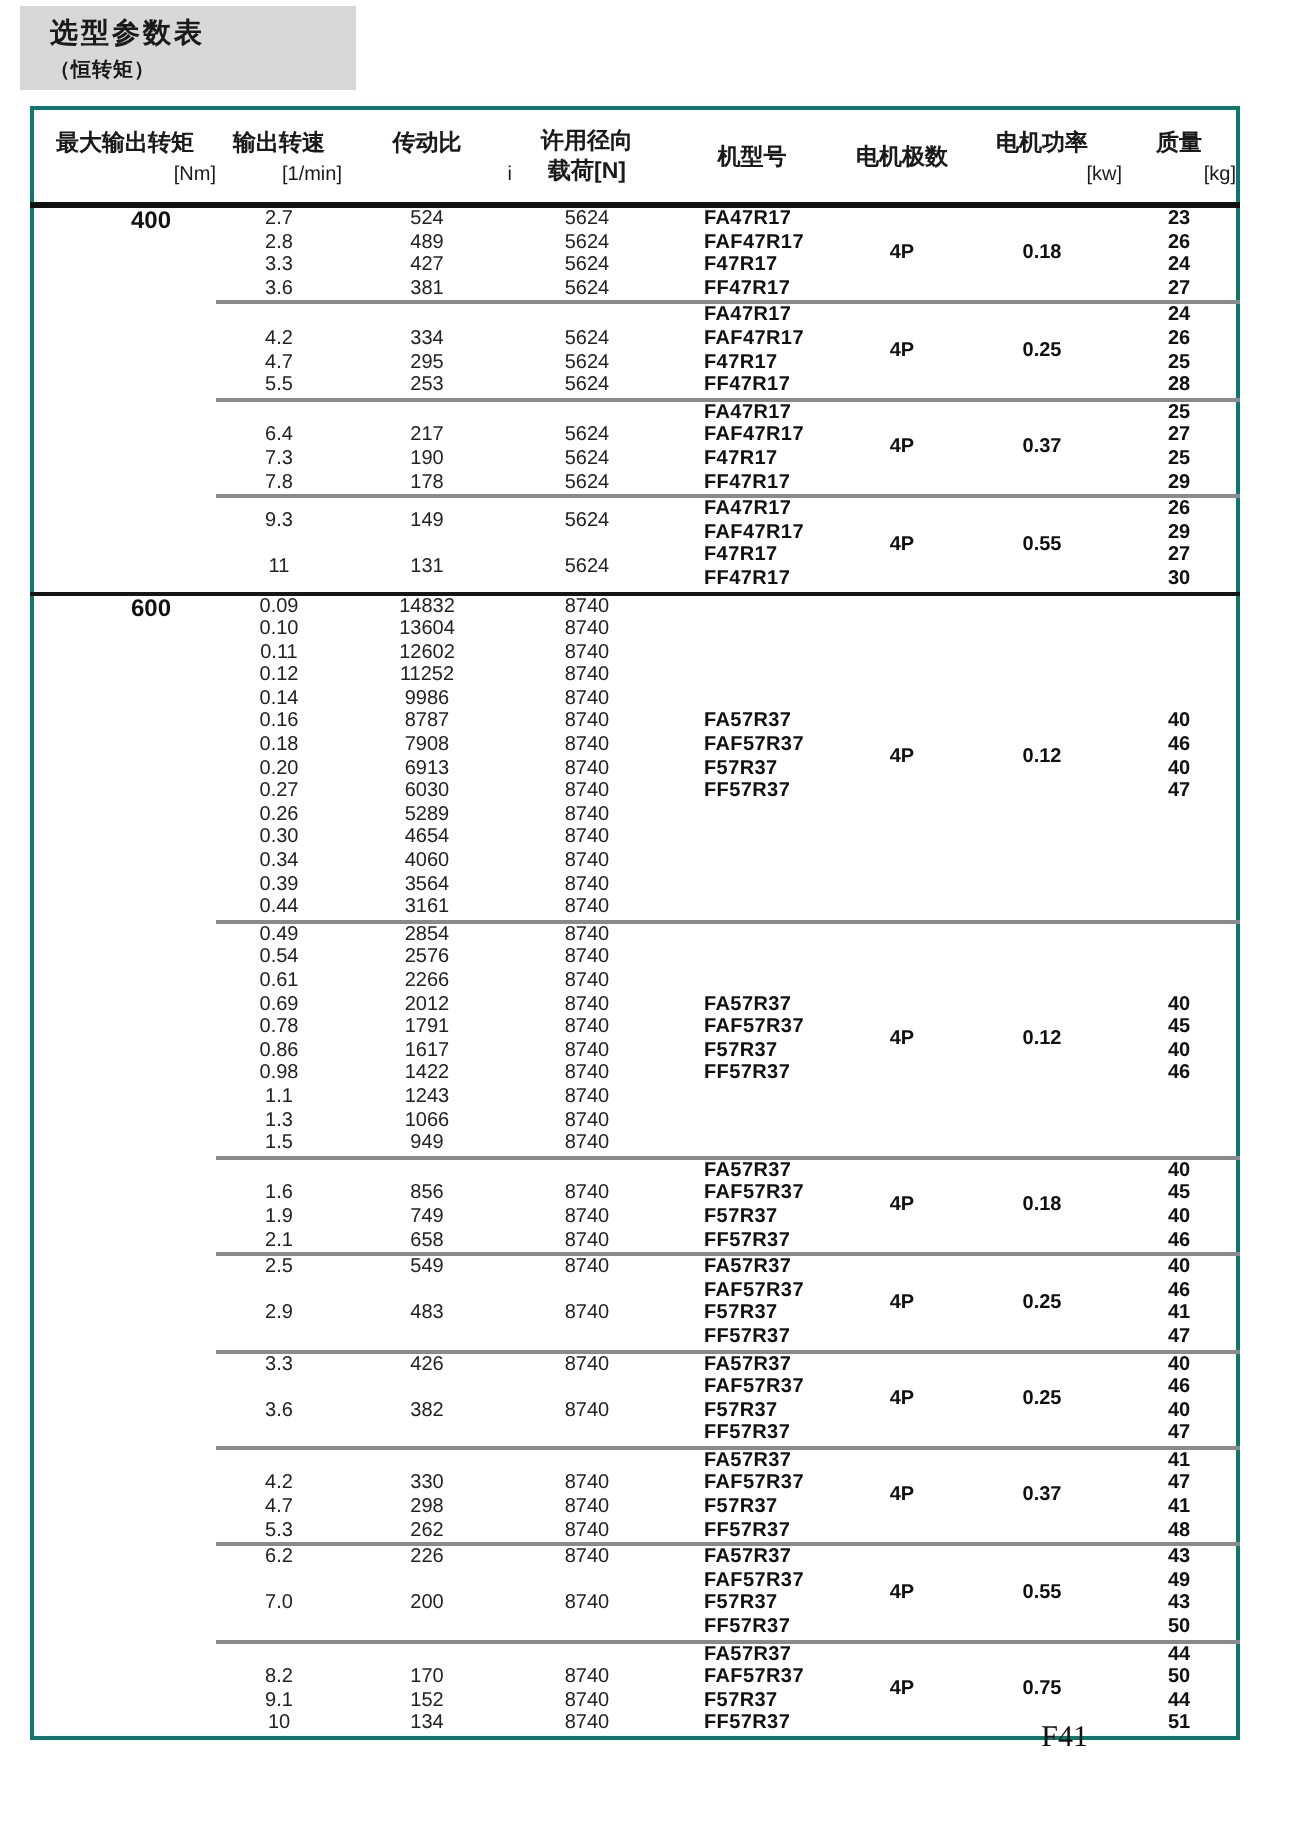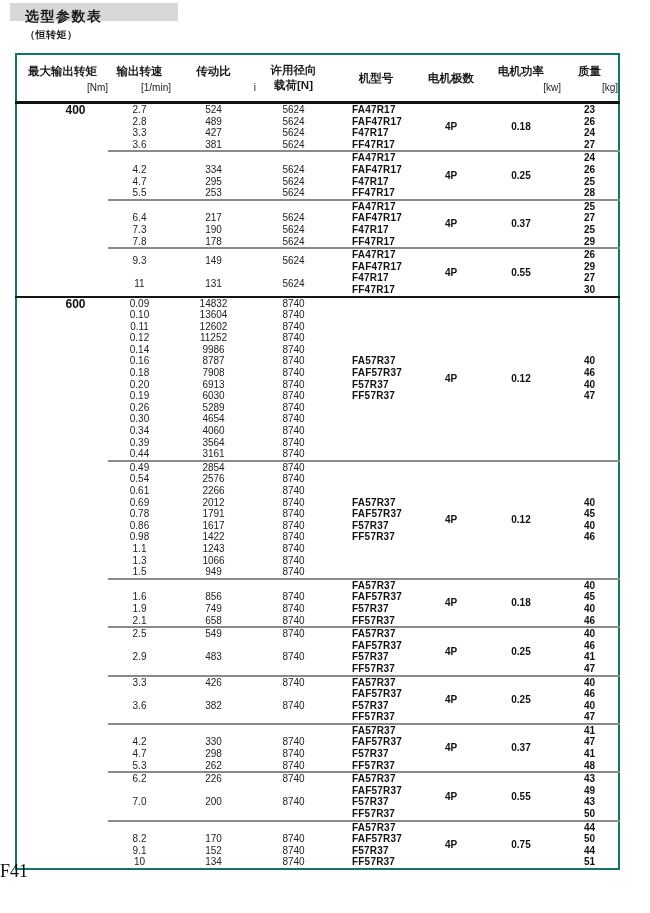--- a/index.html
+++ b/index.html
@@ -6,21 +6,21 @@
   body {
     width: 650px; height: 913px;
     background: #ffffff;
     position: relative;
     font-family: "Liberation Sans", "DejaVu Sans", sans-serif;
     color: #1a1a1a;
     overflow: hidden;
   }
   .title-box {
     position: absolute; left: 10px; top: 3px;
-    width: 168px; height: 18px;
+    width: 168px; height: 42px;
     background: #d8d8d8;
     box-sizing: border-box;
     padding: 5px 0 0 15px;
   }
   .title { font-size: 14px; font-weight: bold; letter-spacing: 1.5px; }
   .subtitle { font-size: 10px; font-weight: bold; margin-top: 2px; letter-spacing: 0.5px; }
 
   table.param-table {
     position: absolute; left: 15px; top: 53px;
     width: 603px;
@@ -60,23 +60,23 @@
     font-weight: bold;
     color: #111;
     letter-spacing: 0.2px;
   }
   td.cell-poles, td.cell-power, td.cell-mass { font-weight: bold; color: #111; }
   tr.group-start td { border-top: 2px solid #8a8a8a; }
   tr.section-start td { border-top: 2px solid #151515; }
 
   .footer {
     position: absolute; top: 861px; left: 0;
-    width: 544px; text-align: left;
+    width: 544px; text-align: right;
     font-family: "Liberation Serif", "DejaVu Serif", serif;
-    font-size: 18px; color: #111;
+    font-size: 15px; color: #111;
   }
 </style>
 </head>
 <body>
 
 <div class="title-box">
   <div class="title">选型参数表</div>
   <div class="subtitle">（恒转矩）</div>
 </div>
 
@@ -294,21 +294,21 @@
         <td class="cell-mass">46</td>
       </tr>
       <tr>
         <td class="cell-speed">0.20</td>
         <td class="cell-ratio">6913</td>
         <td class="cell-load">8740</td>
         <td class="cell-model">F57R37</td>
         <td class="cell-mass">40</td>
       </tr>
       <tr>
-        <td class="cell-speed">0.19</td>
+        <td class="cell-speed">0.27</td>
         <td class="cell-ratio">6030</td>
         <td class="cell-load">8740</td>
         <td class="cell-model">FF57R37</td>
         <td class="cell-mass">47</td>
       </tr>
       <tr>
         <td class="cell-speed">0.26</td>
         <td class="cell-ratio">5289</td>
         <td class="cell-load">8740</td>
         <td class="cell-model"></td>

